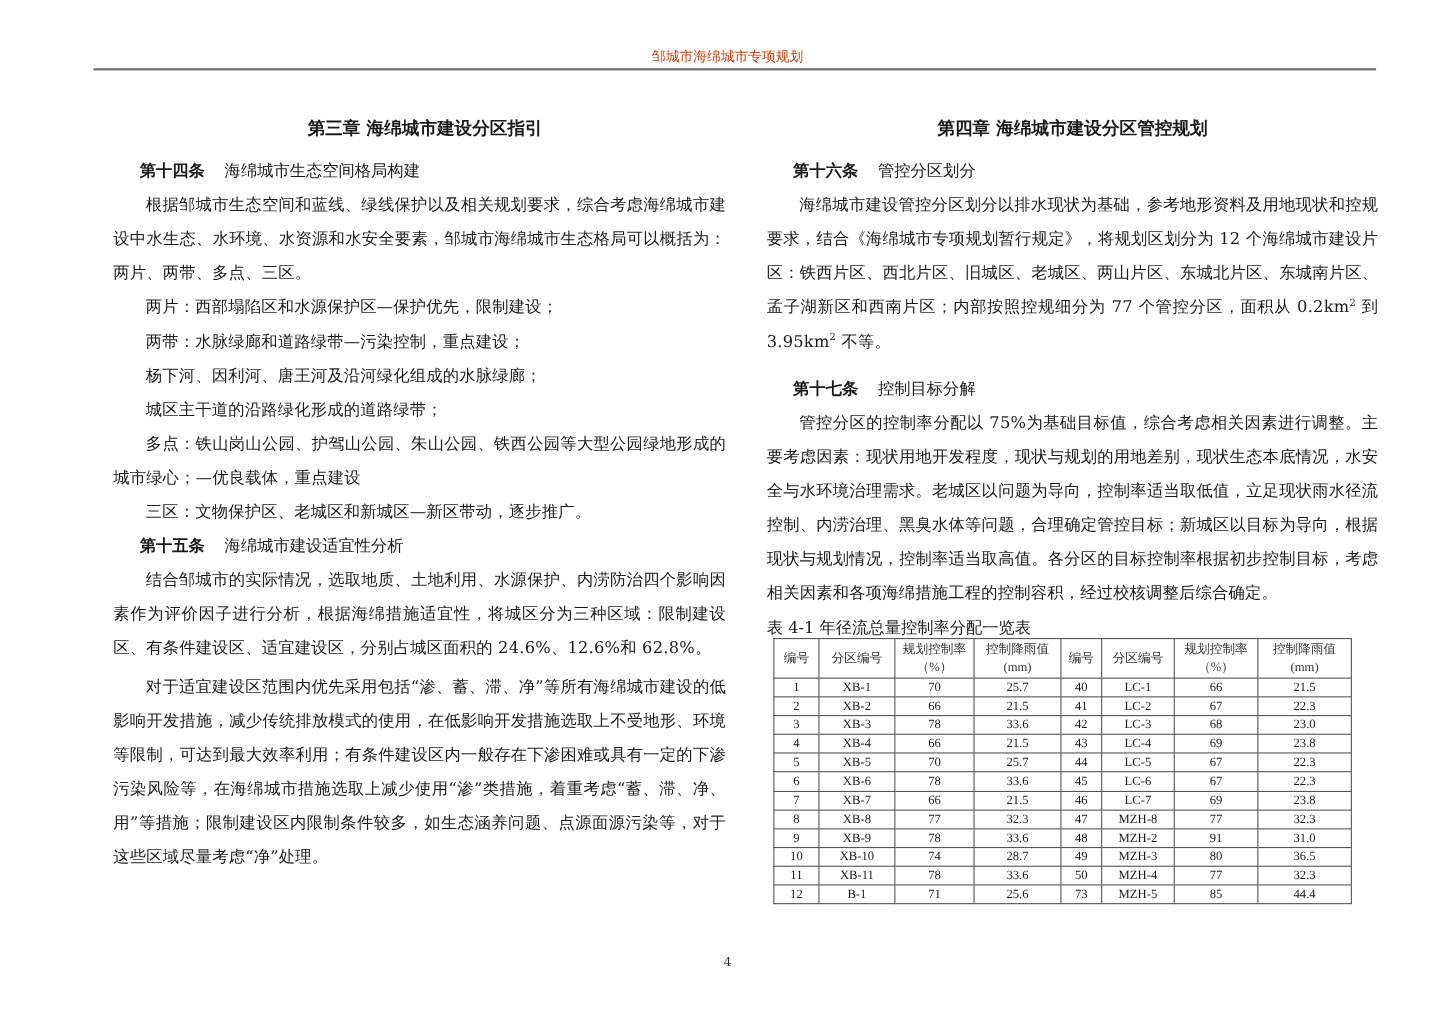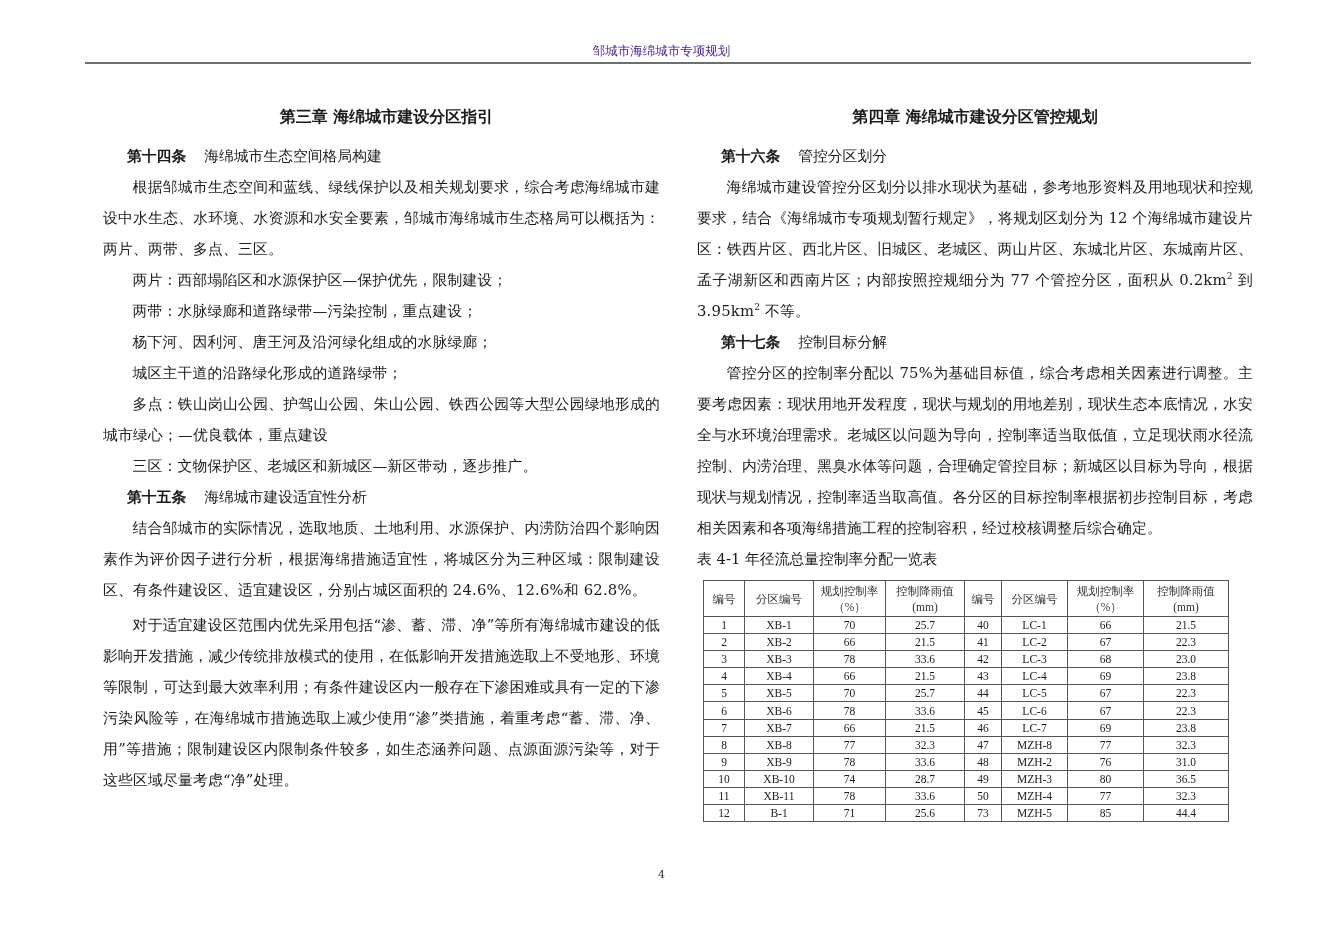--- a/index.html
+++ b/index.html
@@ -1,21 +1,21 @@
 <!DOCTYPE html>
 <html><head>
 <meta charset="utf-8">
 <style>
   * { margin: 0; padding: 0; box-sizing: border-box; }
   html, body { width: 1323px; height: 935px; background: #ffffff; overflow: hidden; }
   body { position: relative; font-family: "DejaVu Serif", "Liberation Serif", serif; color: #1a1a1a; }
 
   .running-header {
     position: absolute; left: 0; width: 1323px; top: 43px;
-    text-align: center; font-size: 12.5px; color: #4c1d95;
+    text-align: center; font-size: 12.5px; color: #c2410c;
   }
   .header-rule {
     position: absolute; left: 85px; top: 62px; width: 1166px; height: 2px; background: #6e6e6e;
   }
 
   .col { position: absolute; top: 100px; }
   .col-left { left: 103px; width: 557px; }
   .col-right { left: 697px; width: 556px; }
 
   .chapter-title {
@@ -87,21 +87,21 @@
 </div>
 
 <div class="col col-right">
   <div class="chapter-title">第四章  海绵城市建设分区管控规划</div>
 
   <div class="article">
     <span class="art-num">第十六条</span><span class="art-title">管控分区划分</span>
   </div>
   <p class="para"><span>海绵城市建设管控分区划分以排水现状为基础，参考地形资料及用地现状和控规要求，结合《海绵城市专项规划暂行规定》，将规划区划分为 12 个海绵城市建设片区：铁西片区、西北片区、旧城区、老城区、两山片区、东城北片区、东城南片区、孟子湖新区和西南片区；内部按照控规细分为 77 个管控分区，面积从 0.2km</span><sup>2</sup><span> 到 3.95km</span><sup>2</sup><span> 不等。</span></p>
 
-  <div class="article" style="margin-top:0">
+  <div class="article" style="margin-top:12px">
     <span class="art-num">第十七条</span><span class="art-title">控制目标分解</span>
   </div>
   <p class="para">管控分区的控制率分配以 75%为基础目标值，综合考虑相关因素进行调整。主要考虑因素：现状用地开发程度，现状与规划的用地差别，现状生态本底情况，水安全与水环境治理需求。老城区以问题为导向，控制率适当取低值，立足现状雨水径流控制、内涝治理、黑臭水体等问题，合理确定管控目标；新城区以目标为导向，根据现状与规划情况，控制率适当取高值。各分区的目标控制率根据初步控制目标，考虑相关因素和各项海绵措施工程的控制容积，经过校核调整后综合确定。</p>
 
   <div class="table-caption">表 4-1    年径流总量控制率分配一览表</div>
 </div>
 
 <table class="data-table">
   <colgroup>
     <col style="width:41px">
@@ -206,21 +206,21 @@
         <td>77</td>
         <td>32.3</td>
       </tr>
       <tr>
         <td>9</td>
         <td>XB-9</td>
         <td>78</td>
         <td>33.6</td>
         <td>48</td>
         <td>MZH-2</td>
-        <td>76</td>
+        <td>91</td>
         <td>31.0</td>
       </tr>
       <tr>
         <td>10</td>
         <td>XB-10</td>
         <td>74</td>
         <td>28.7</td>
         <td>49</td>
         <td>MZH-3</td>
         <td>80</td>

